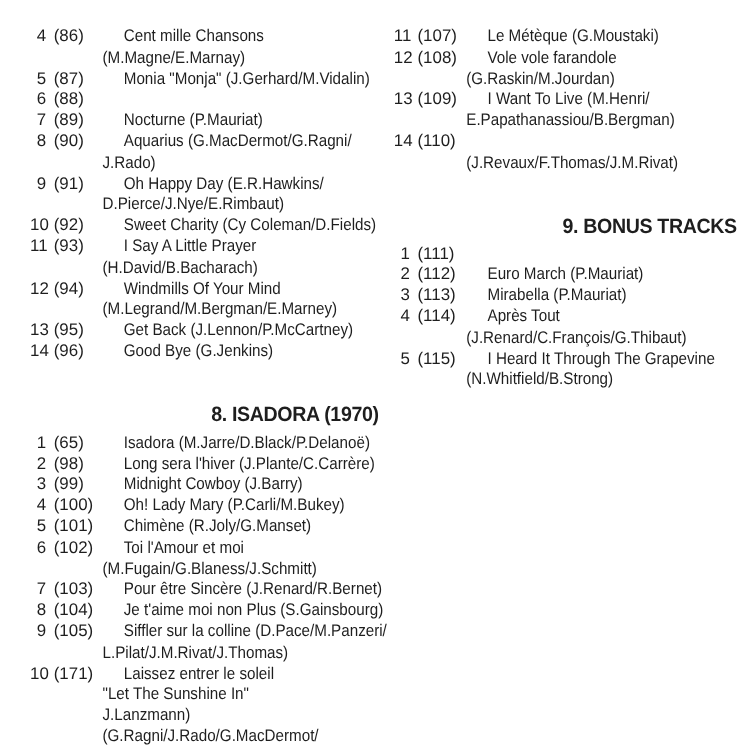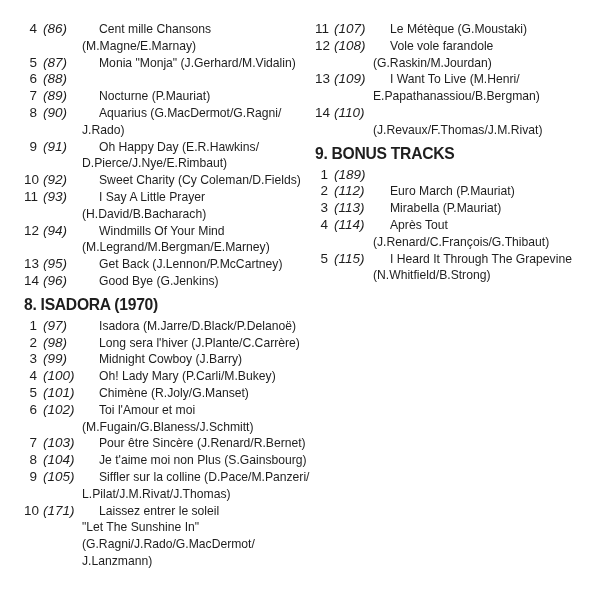--- a/index.html
+++ b/index.html
@@ -30,45 +30,45 @@
     flex: none;
     width: 13px;
     text-align: right;
     white-space: nowrap;
   }
   .paren {
     flex: none;
     width: 33px;
     margin-left: 6px;
     white-space: nowrap;
-    font-style: italic;
   }
   .title {
     flex: 1;
     min-width: 0;
     margin-left: 23px;
     white-space: nowrap;
   }
   .cont {
     padding-left: 58px;
     white-space: nowrap;
   }
   
   .cx {
     display: inline-block;
     transform: scaleX(0.9);
     transform-origin: 0 50%;
     white-space: nowrap;
   }
   .section-heading {
-    margin: 4px 0 4px 0;
+    margin: 32px 0 4px 0;
     font-weight: bold;
     font-size: 16.5px;
     line-height: 20px;
     white-space: nowrap;
+    text-align: right;
   }
   .cxh {
     display: inline-block;
     transform: scaleX(0.95);
     transform-origin: 0 50%;
     white-space: nowrap;
     letter-spacing: -0.3px;
   }
 </style>
 </head>
@@ -154,21 +154,21 @@
         <div class="row">
           <span class="num">14</span>
           <span class="paren">(96)</span>
           <span class="title"><span class="cx">Good Bye (G.Jenkins)</span></span>
         </div>
       </div>
       <div class="section-heading"><span class="cxh">8. ISADORA (1970)</span></div>
       <div class="entry">
         <div class="row">
           <span class="num">1</span>
-          <span class="paren">(97)</span>
+          <span class="paren">(65)</span>
           <span class="title"><span class="cx">Isadora (M.Jarre/D.Black/P.Delanoë)</span></span>
         </div>
       </div>
       <div class="entry">
         <div class="row">
           <span class="num">2</span>
           <span class="paren">(98)</span>
           <span class="title"><span class="cx">Long sera l'hiver (J.Plante/C.Carrère)</span></span>
         </div>
       </div>
@@ -223,22 +223,22 @@
         </div>
         <div class="cont"><span class="cx">L.Pilat/J.M.Rivat/J.Thomas)</span></div>
       </div>
       <div class="entry">
         <div class="row">
           <span class="num">10</span>
           <span class="paren">(171)</span>
           <span class="title"><span class="cx">Laissez entrer le soleil</span></span>
         </div>
         <div class="cont"><span class="cx">"Let The Sunshine In"</span></div>
+        <div class="cont"><span class="cx">J.Lanzmann)</span></div>
         <div class="cont"><span class="cx">(G.Ragni/J.Rado/G.MacDermot/</span></div>
-        <div class="cont"><span class="cx">J.Lanzmann)</span></div>
       </div>
     </div>
     <div class="column col-1">
       <div class="entry">
         <div class="row">
           <span class="num">11</span>
           <span class="paren">(107)</span>
           <span class="title"><span class="cx">Le Métèque (G.Moustaki)</span></span>
         </div>
       </div>
@@ -262,21 +262,21 @@
         <div class="row">
           <span class="num">14</span>
           <span class="paren">(110)</span>
         </div>
         <div class="cont"><span class="cx">(J.Revaux/F.Thomas/J.M.Rivat)</span></div>
       </div>
       <div class="section-heading"><span class="cxh">9. BONUS TRACKS</span></div>
       <div class="entry">
         <div class="row">
           <span class="num">1</span>
-          <span class="paren">(189)</span>
+          <span class="paren">(111)</span>
         </div>
       </div>
       <div class="entry">
         <div class="row">
           <span class="num">2</span>
           <span class="paren">(112)</span>
           <span class="title"><span class="cx">Euro March (P.Mauriat)</span></span>
         </div>
       </div>
       <div class="entry">

